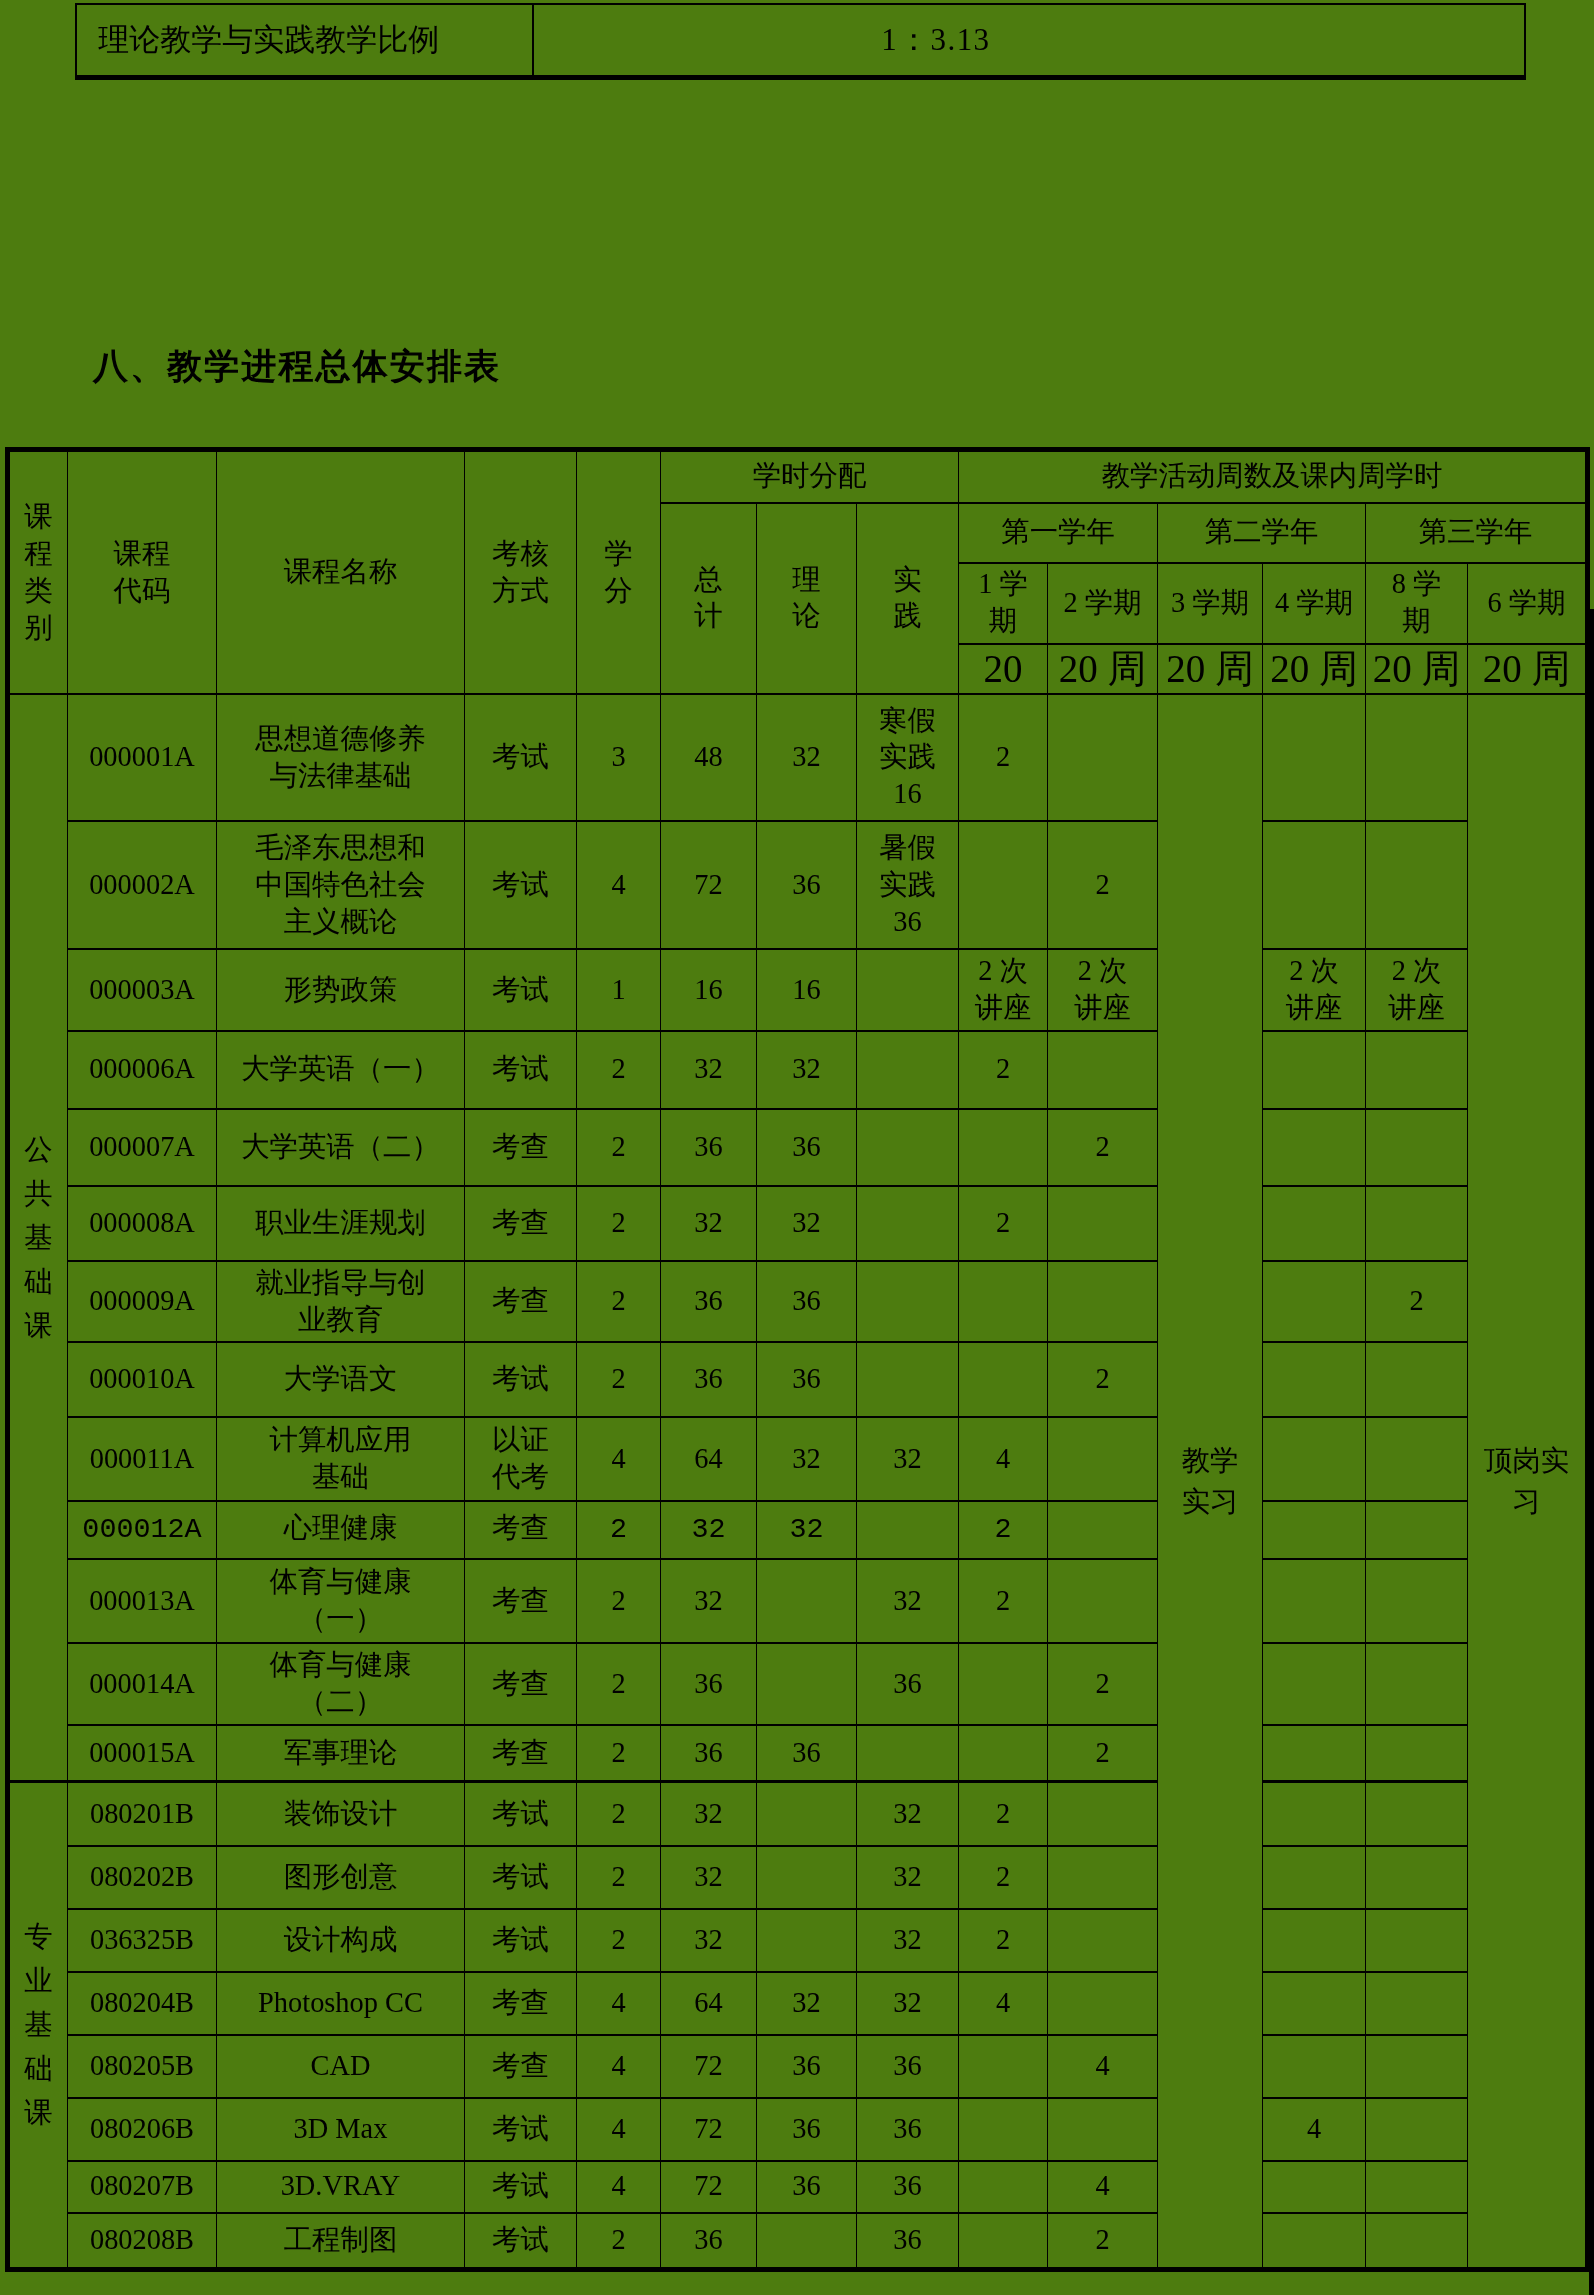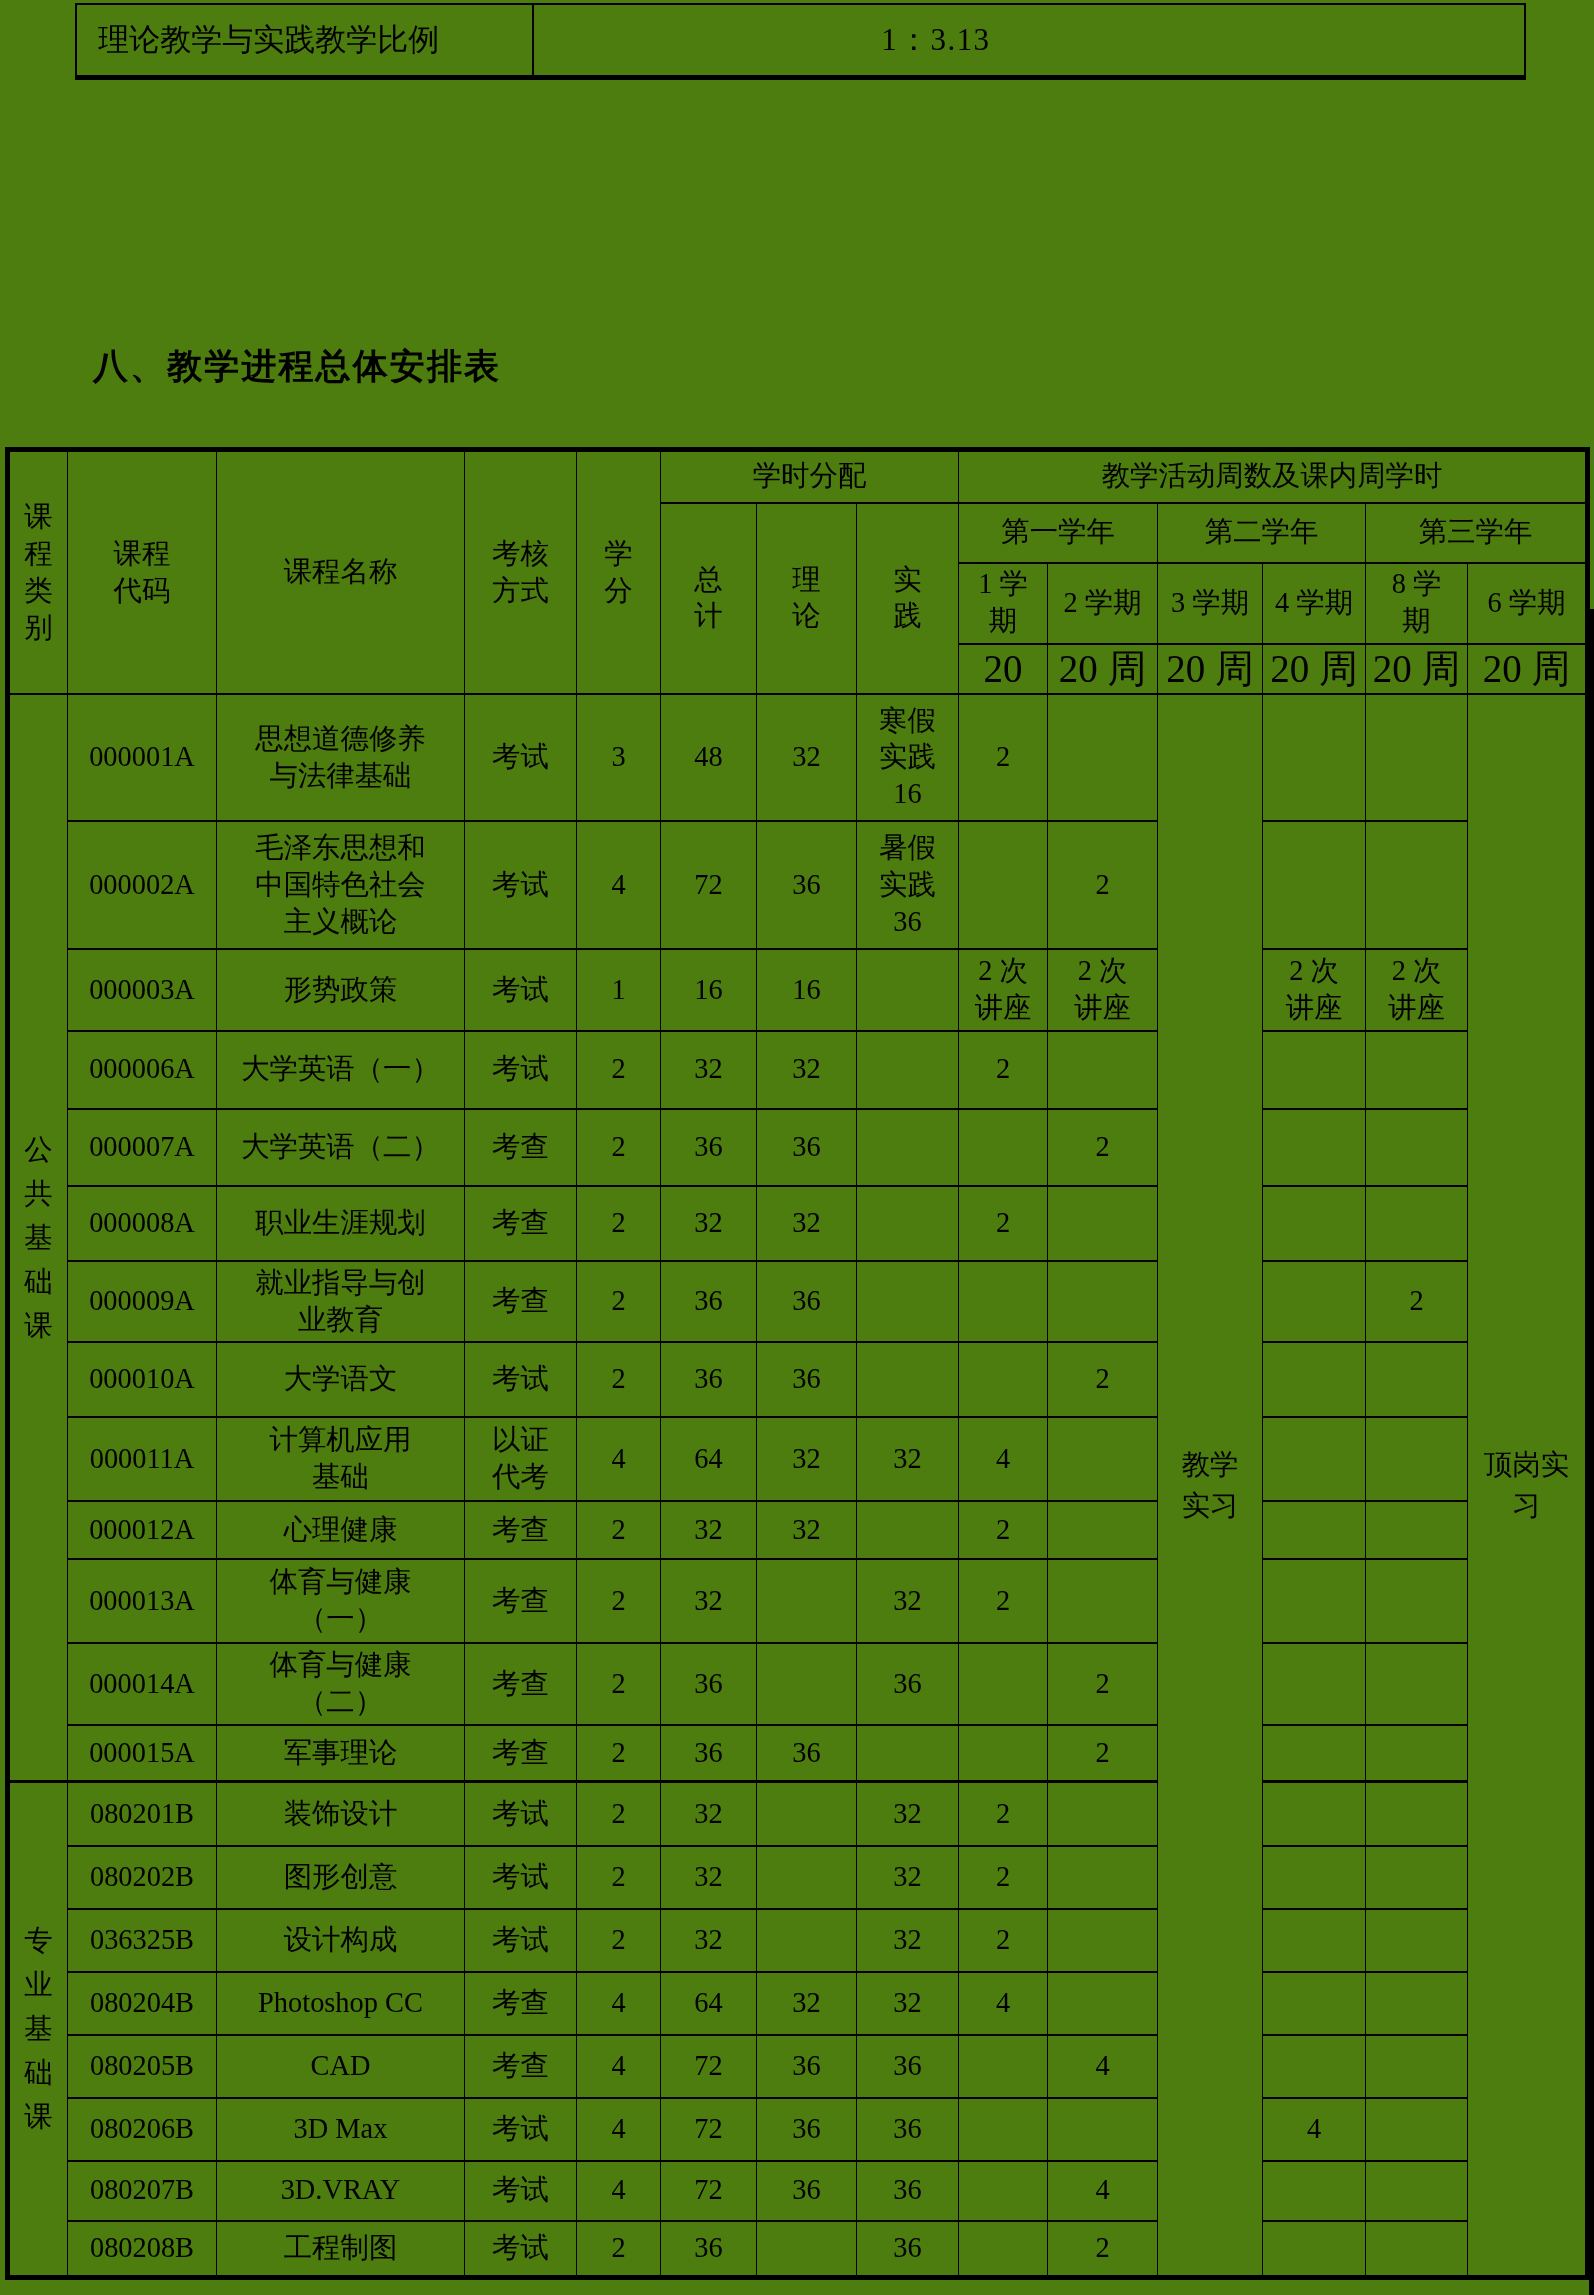--- a/index.html
+++ b/index.html
@@ -298,21 +298,21 @@
 代考</td>
           <td>4</td>
           <td>64</td>
           <td>32</td>
           <td>32</td>
           <td>4</td>
           <td></td>
           <td></td>
           <td></td>
         </tr>
-        <tr style="height: 58px;">
+        <tr style="height: 58px; font-family: Liberation Mono, monospace;">
           <td>000012A</td>
           <td>心理健康</td>
           <td>考查</td>
           <td>2</td>
           <td>32</td>
           <td>32</td>
           <td></td>
           <td>2</td>
           <td></td>
           <td></td>
@@ -435,21 +435,21 @@
           <td>考试</td>
           <td>4</td>
           <td>72</td>
           <td>36</td>
           <td>36</td>
           <td></td>
           <td></td>
           <td>4</td>
           <td></td>
         </tr>
-        <tr style="height: 60px;">
+        <tr style="height: 52px;">
           <td>080207B</td>
           <td>3D.VRAY</td>
           <td>考试</td>
           <td>4</td>
           <td>72</td>
           <td>36</td>
           <td>36</td>
           <td></td>
           <td>4</td>
           <td></td>

